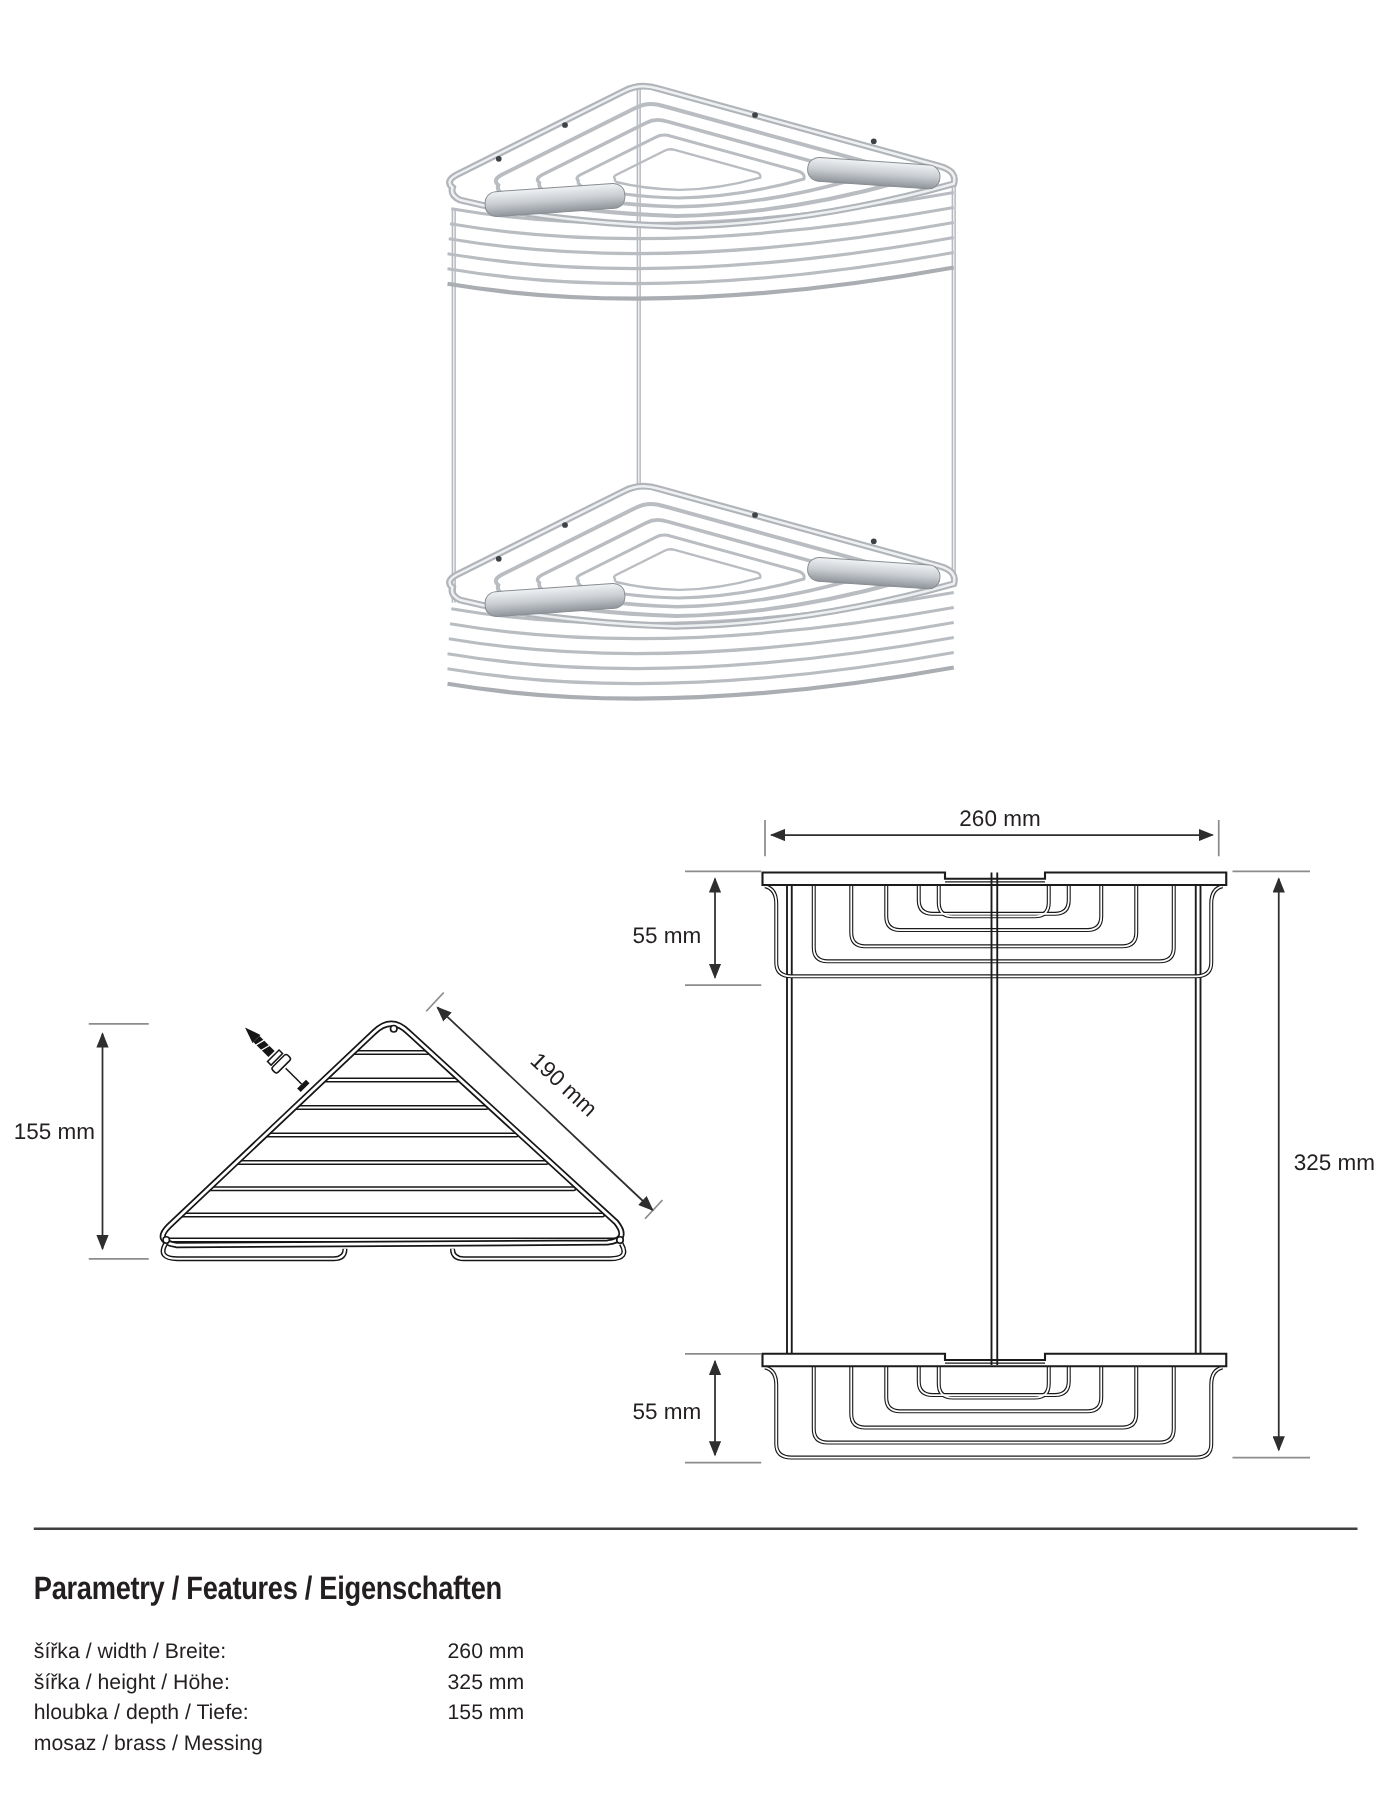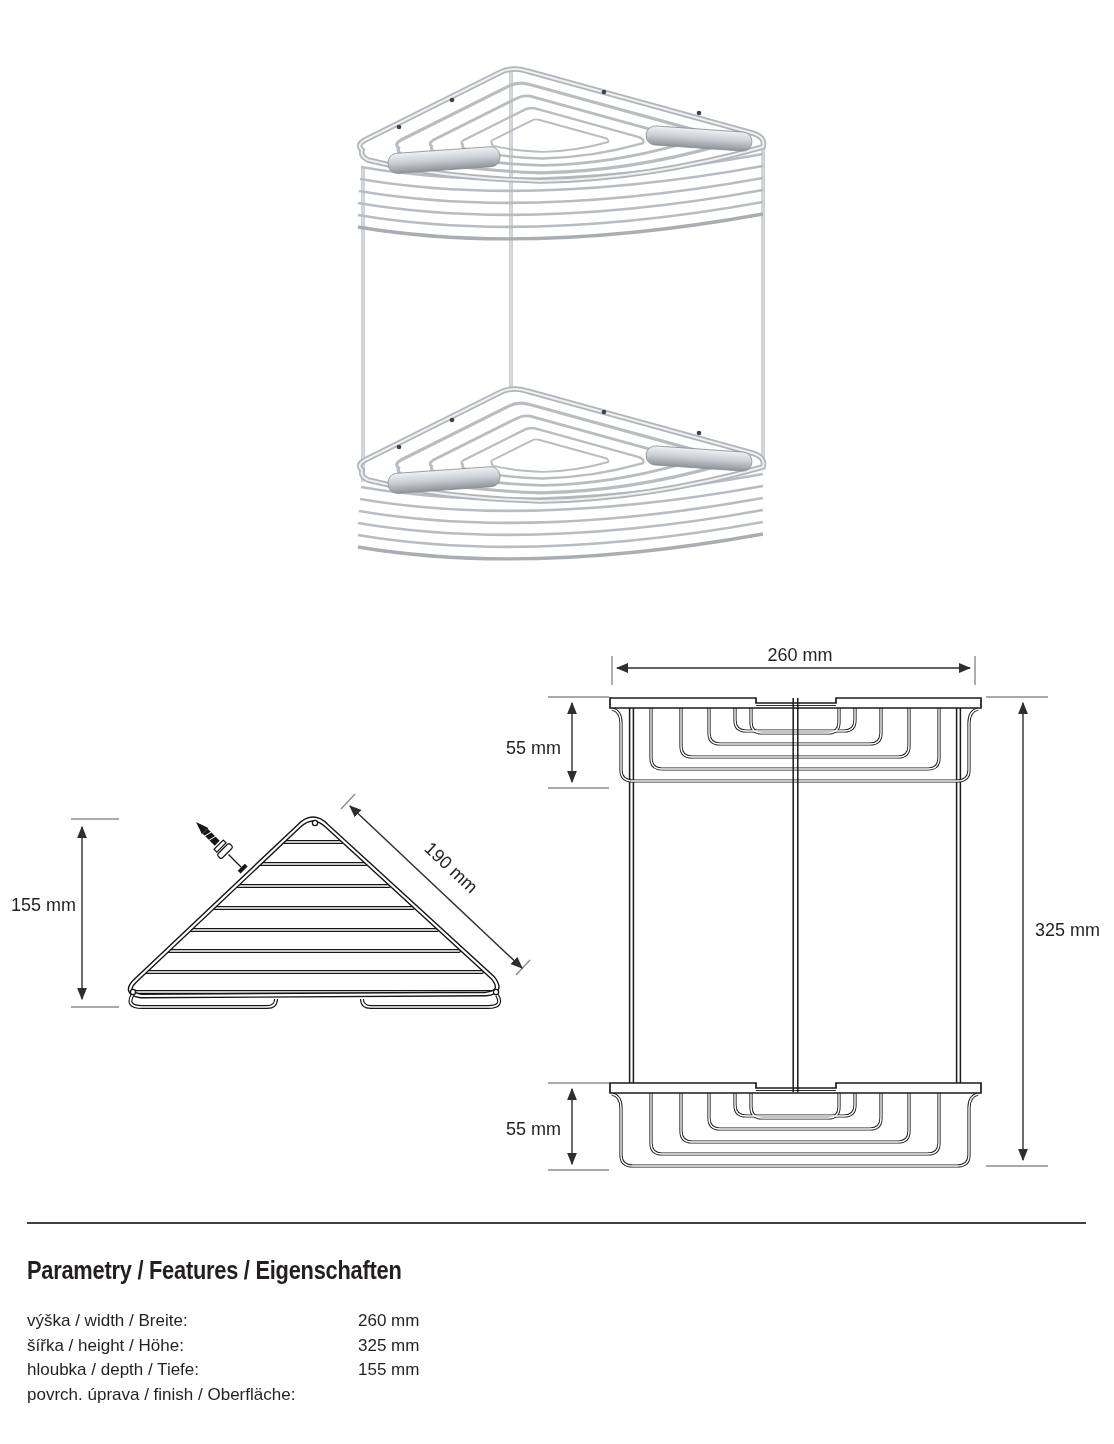--- a/index.html
+++ b/index.html
@@ -217,31 +217,31 @@
       <text class="dim-text" x="1035" y="936" text-anchor="start">325 mm</text>
     </g>
   </svg>
 
   <div class="rule"></div>
 
   <div class="specs-title">Parametry / Features / Eigenschaften</div>
 
   <div class="specs-table">
     <div class="spec-row">
-      <span class="spec-label">výška / width / Breite:</span>
+      <span class="spec-label">šířka / width / Breite:</span>
       <span class="spec-value">260 mm</span>
     </div>
     <div class="spec-row">
       <span class="spec-label">šířka / height / Höhe:</span>
       <span class="spec-value">325 mm</span>
     </div>
     <div class="spec-row">
       <span class="spec-label">hloubka / depth / Tiefe:</span>
       <span class="spec-value">155 mm</span>
     </div>
     <div class="spec-row">
-    </div>
-    <div class="spec-row">
-      <span class="spec-label">povrch. úprava / finish / Oberfläche:</span>
+      <span class="spec-value">mosaz / brass / Messing</span>
+    </div>
+    <div class="spec-row">
     </div>
   </div>
 
 </div>
 
 </body></html>

